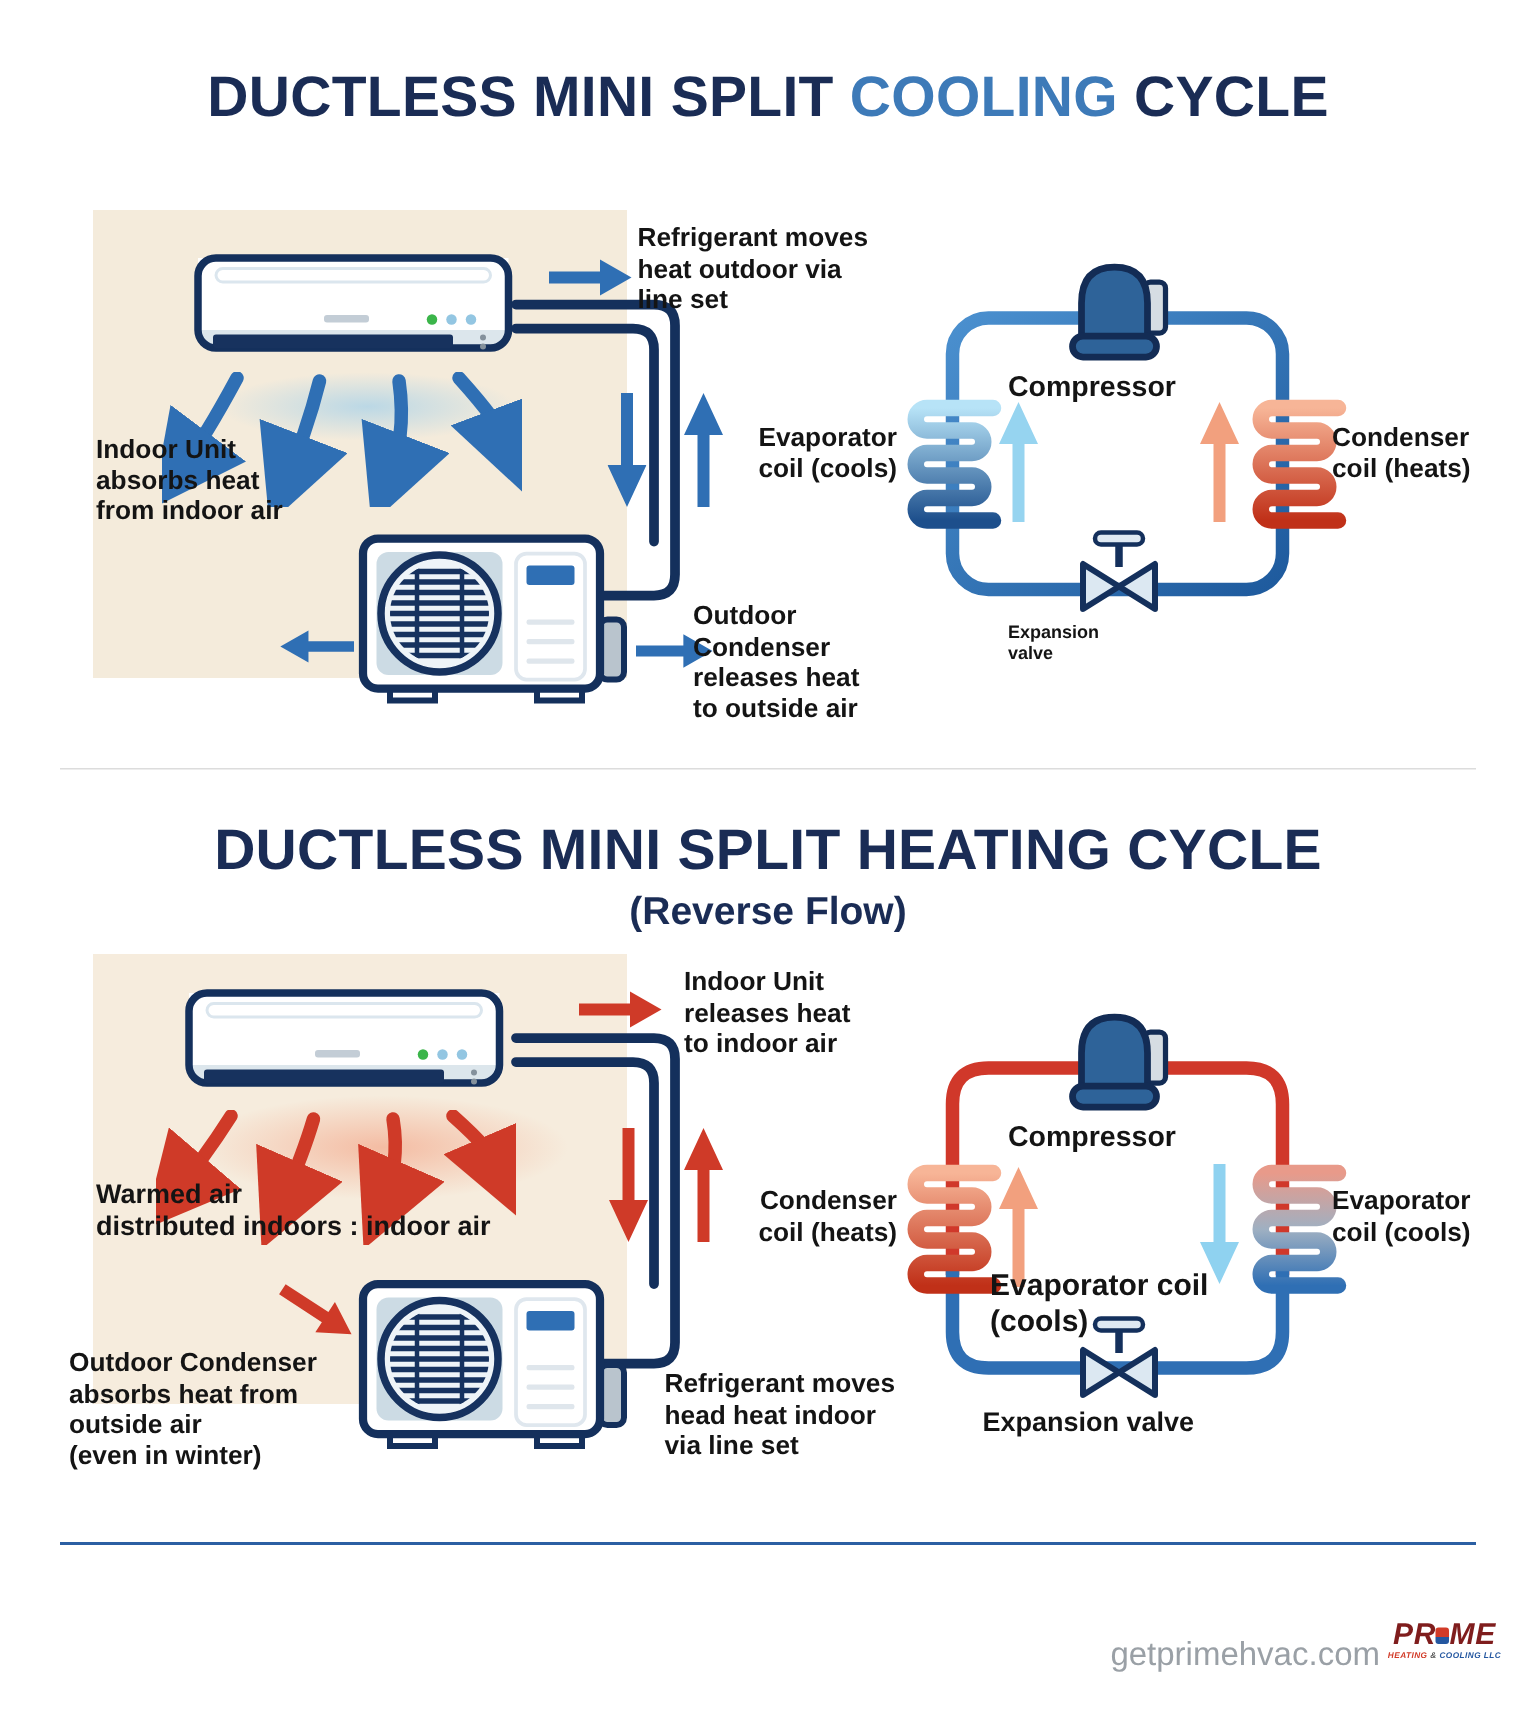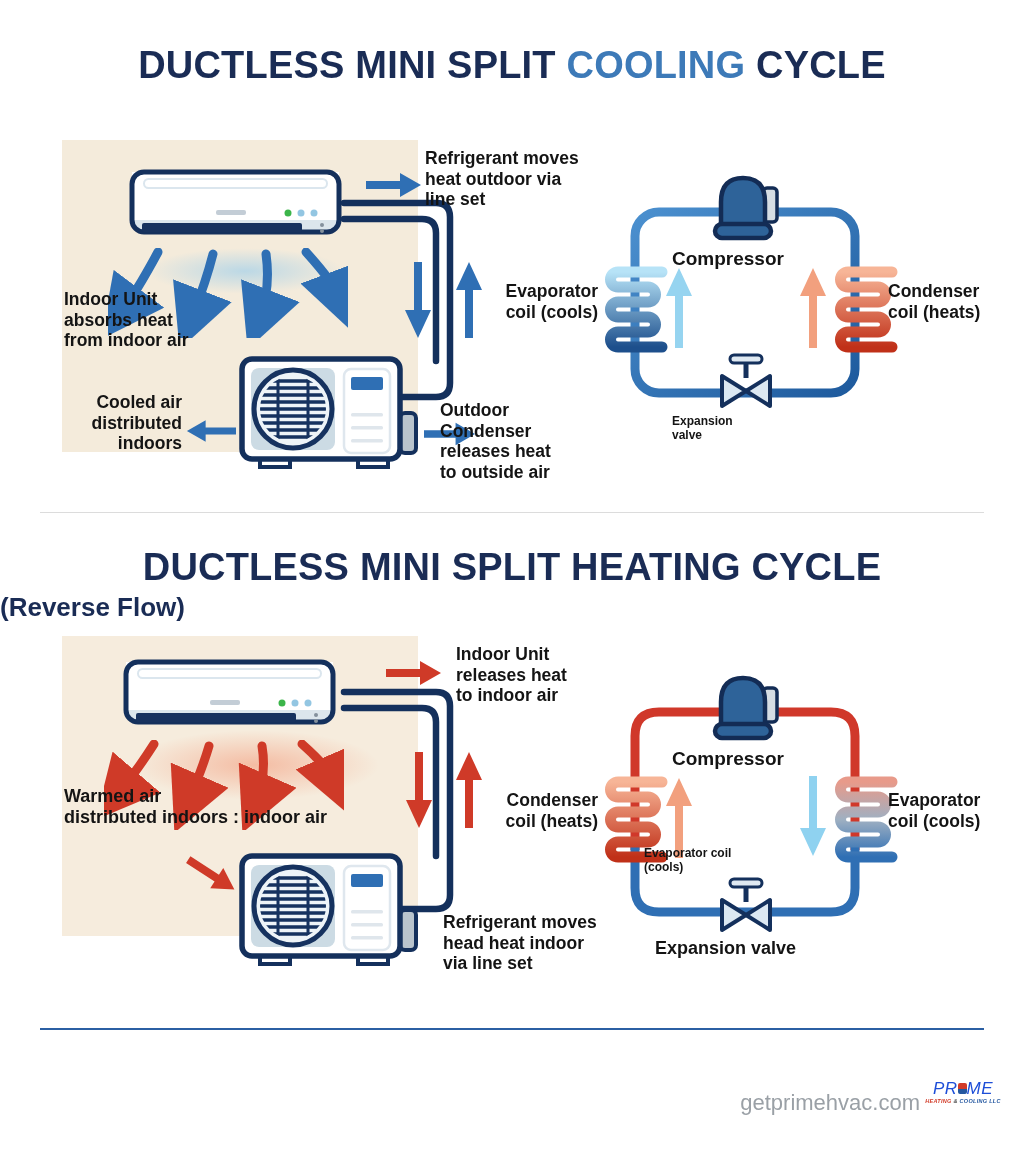--- a/index.html
+++ b/index.html
@@ -1,34 +1,34 @@
 <!DOCTYPE html>
 <html><head>
 <meta charset="utf-8">
 <style>
   html,body{margin:0;padding:0;background:#ffffff;}
   #canvas{position:relative;width:1024px;height:1154px;background:#ffffff;overflow:hidden;
           font-family:"Liberation Sans",sans-serif;}
   .abs{position:absolute;}
   .title{position:absolute;width:100%;text-align:center;font-weight:bold;font-size:38px;
          color:#1a2c55;letter-spacing:.2px;line-height:1.05;}
-  .subtitle{position:absolute;width:100%;font-weight:bold;font-size:26px;color:#1a2c55;}
+  .subtitle{position:absolute;width:100%;text-align:center;font-weight:bold;font-size:26px;color:#1a2c55;}
   .hl{color:#3d7ab8;}
   .lbl{position:absolute;font-weight:bold;color:#141414;font-size:17.5px;line-height:1.18;
        white-space:pre-line;}
   .ctr{} .rt{text-align:right;}
   .panel{position:absolute;background:#f4ebdb;}
   .glow-blue{position:absolute;background:radial-gradient(ellipse at center,rgba(140,200,238,.55),rgba(140,200,238,0) 70%);}
   .glow-red{position:absolute;background:radial-gradient(ellipse at center,rgba(242,140,105,.5),rgba(242,140,105,0) 70%);}
   .divider{position:absolute;background:#dcdcdc;height:1px;}
   .footline{position:absolute;background:#2b5fa3;height:2px;}
   .company{position:absolute;font-weight:bold;font-size:25px;color:#3f3f3f;text-align:right;}
   .website{position:absolute;font-size:22px;color:#9aa0a6;text-align:right;}
   .logo{position:absolute;text-align:center;}
-  .logo-brand{font-style:italic;font-weight:normal;font-size:17px;color:#1d4ed8;letter-spacing:.5px;line-height:1;}
+  .logo-brand{font-style:italic;font-weight:bold;font-size:20px;color:#7f1d1d;letter-spacing:.5px;line-height:1;}
   .logo-ico{display:inline-block;width:9px;height:11px;border-radius:2px;
             background:linear-gradient(#d23b28 55%,#2457a0 55%);vertical-align:baseline;}
   .logo-tag{font-style:italic;font-weight:bold;font-size:5.5px;letter-spacing:.3px;margin-top:1px;}
   .tag-red{color:#d23b28;} .tag-blue{color:#2457a0;} .tag-sep{color:#555;}
   svg{display:block;}
 </style>
 </head>
 <body>
 
 <div id="canvas">
@@ -63,23 +63,20 @@
       <path d="M105 6 C98 34 90 54 83 72" marker-end="url(#mblue)"></path>
       <path d="M158 6 C162 34 158 54 151 72" marker-end="url(#mblue)"></path>
       <path d="M198 4 C216 24 227 38 233 54" marker-end="url(#mblue)"></path>
     </g>
   </svg>
 
   <div class="lbl" style="left:64px;top:289px;width:170px;">Indoor Unit
 absorbs heat
 from indoor air</div>
 
-  <div class="lbl rt" style="left:70px;top:392px;width:112px;">Cooled air
-distributed
-indoors</div>
   <svg class="abs" style="left:186px;top:418px;" width="50" height="26" viewBox="0 0 56 26">
     <polygon points="56,9 22,9 22,1 1,13 22,25 22,17 56,17" fill="#2f6fb4"></polygon>
   </svg>
 
   <svg class="abs" style="left:238px;top:355px;" width="185" height="122" viewBox="0 0 185 122">
     <defs>
         <clipPath id="fanclip-cool">
           <circle cx="55" cy="54" r="33"></circle>
         </clipPath>
       </defs>
@@ -117,21 +114,21 @@
   <svg class="abs" style="left:405px;top:262px;" width="26" height="76" viewBox="0 0 26 76">
     <polygon points="9,0 9,48 0,48 13,76 26,48 17,48 17,0" fill="#2f6fb4"></polygon>
   </svg>
   <svg class="abs" style="left:456px;top:262px;" width="26" height="76" viewBox="0 0 26 76">
     <polygon points="9,76 9,28 0,28 13,0 26,28 17,28 17,76" fill="#2f6fb4"></polygon>
   </svg>
 
   <svg class="abs" style="left:424px;top:421px;" width="52" height="26" viewBox="0 0 56 26">
     <polygon points="0,9 34,9 34,1 55,13 34,25 34,17 0,17" fill="#2f6fb4"></polygon>
   </svg>
-  <div class="lbl ctr" style="left:440px;top:400px;width:155px;">Outdoor
+  <div class="lbl ctr" style="left:462px;top:400px;width:155px;">Outdoor
 Condenser
 releases heat
 to outside air</div>
 
   <svg class="abs" style="left:625px;top:200px;" width="245" height="210" viewBox="0 0 245 210">
     <defs>
         <linearGradient id="gl-cool" x1="0" y1="0" x2="1" y2="1">
       <stop offset="0" stop-color="#4b90cf"></stop>
           <stop offset="1" stop-color="#1e5a9d"></stop>
         </linearGradient>
@@ -243,20 +240,24 @@
   </svg>
   <svg class="abs" style="left:456px;top:752px;" width="26" height="76" viewBox="0 0 26 76">
     <polygon points="9,76 9,28 0,28 13,0 26,28 17,28 17,76" fill="#cf3a28"></polygon>
   </svg>
 
   <svg class="abs" style="left:178px;top:856px;" width="62" height="46" viewBox="0 0 62 46">
     <g transform="rotate(33 31 23)">
         <polygon points="3,14 37,14 37,6 58,18 37,30 37,22 3,22" fill="#cf3a28"></polygon>
       </g>
   </svg>
+  <div class="lbl ctr" style="left:46px;top:898px;width:180px;">Outdoor Condenser
+absorbs heat from
+outside air
+(even in winter)</div>
 
   <svg class="abs" style="left:238px;top:852px;" width="185" height="122" viewBox="0 0 185 122">
     <defs>
         <clipPath id="fanclip-heat">
           <circle cx="55" cy="54" r="33"></circle>
         </clipPath>
       </defs>
     <rect x="162" y="58" width="16" height="40" rx="5" fill="#b9c4cd" stroke="#14305c" stroke-width="4"></rect>
     <rect x="22" y="102" width="30" height="10" fill="#ffffff" stroke="#14305c" stroke-width="4"></rect>
     <rect x="120" y="102" width="30" height="10" fill="#ffffff" stroke="#14305c" stroke-width="4"></rect>
@@ -316,21 +317,21 @@
         </linearGradient>
       </defs>
     <path d="M64 10 H20 a7.5 7.5 0 0 0 0 15 H50 a7.5 7.5 0 0 1 0 15 H20 a7.5 7.5 0 0 0 0 15 H50 a7.5 7.5 0 0 1 0 15 H20 a7.5 7.5 0 0 0 0 15 H64" fill="none" stroke="url(#g-evap-heat)" stroke-width="11" stroke-linecap="round"></path>
   </svg>
   <svg class="abs" style="left:800px;top:776px;" width="26" height="82" viewBox="0 0 26 82">
     <polygon points="9,0 9,52 0,52 13,80 26,52 17,52 17,0" fill="#8fd2f0"></polygon>
   </svg>
   <div class="lbl" style="left:888px;top:790px;width:110px;">Evaporator
 coil (cools)</div>
 
-  <div class="lbl ctr" style="left:644px;top:846px;width:170px;font-size:12px;">Evaporator coil
+  <div class="lbl ctr" style="left:660px;top:846px;width:170px;font-size:20px;">Evaporator coil
 (cools)</div>
 
   <svg class="abs" style="left:716px;top:876px;" width="60" height="58" viewBox="0 0 60 58">
     <rect x="14" y="3" width="32" height="8" rx="4" fill="#dfe9f2" stroke="#14305c" stroke-width="3"></rect>
     <line x1="30" y1="11" x2="30" y2="26" stroke="#14305c" stroke-width="5"></line>
     <polygon points="6,24 6,54 30,39" fill="#dce8f2" stroke="#14305c" stroke-width="4" stroke-linejoin="round"></polygon>
     <polygon points="54,24 54,54 30,39" fill="#dce8f2" stroke="#14305c" stroke-width="4" stroke-linejoin="round"></polygon>
   </svg>
   <div class="lbl ctr" style="left:655px;top:938px;width:180px;font-size:18px;">Expansion valve</div>
 

